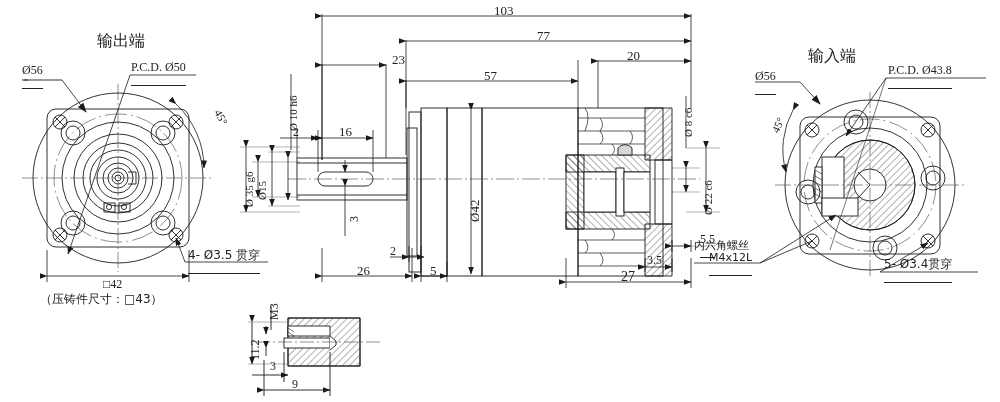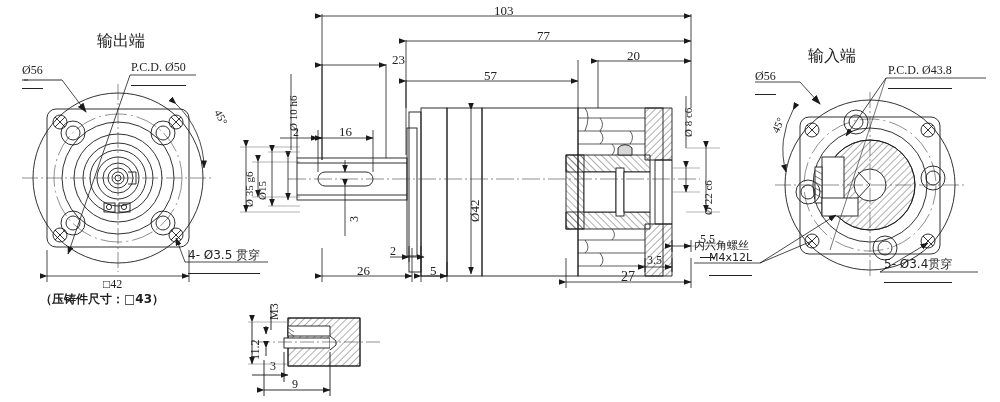--- a/index.html
+++ b/index.html
@@ -347,21 +347,21 @@
 <div class="lbl ul" style="left:131px;top:61px;font-size:12px;">P.C.D. Ø50</div>
 
 <div class="lbl vert" style="left:222px;top:108px;font-size:11px;transform:rotate(62deg);">45°</div>
 
 <div class="lbl vert" style="left:244px;top:207px;font-size:11px;transform:rotate(-90deg);">Ø 35 g6</div>
 
 <div class="lbl vert" style="left:257px;top:200px;font-size:11px;transform:rotate(-90deg);">Ø15</div>
 
 <div class="lbl" style="left:103px;top:278px;font-size:12px;">□42</div>
 
-<div class="lbl cjk" style="left:40px;top:293px;font-size:12px;font-weight:bold;">（压铸件尺寸：□43）</div>
+<div class="lbl cjk" style="left:40px;top:293px;font-size:12px;">（压铸件尺寸：□43）</div>
 
 <div class="lbl cjk ul" style="left:188px;top:249px;font-size:12px;">4- Ø3.5 贯穿</div>
 
 <div class="lbl" style="left:494px;top:4px;font-size:13px;">103</div>
 
 <div class="lbl" style="left:537px;top:29px;font-size:13px;">77</div>
 
 <div class="lbl" style="left:484px;top:69px;font-size:13px;">57</div>
 
 <div class="lbl" style="left:627px;top:49px;font-size:13px;">20</div>

